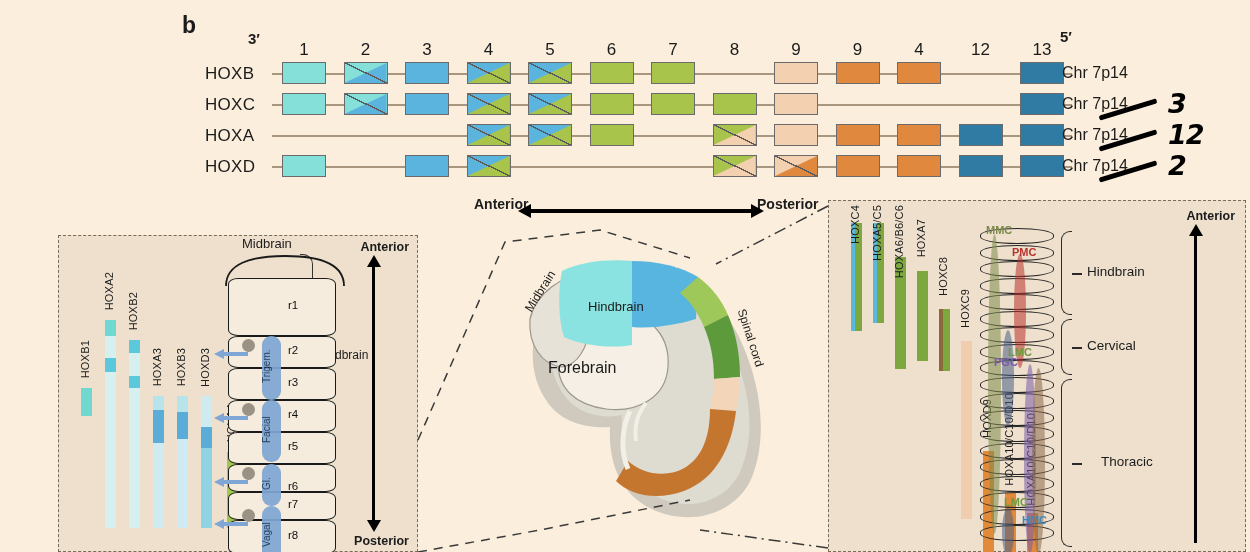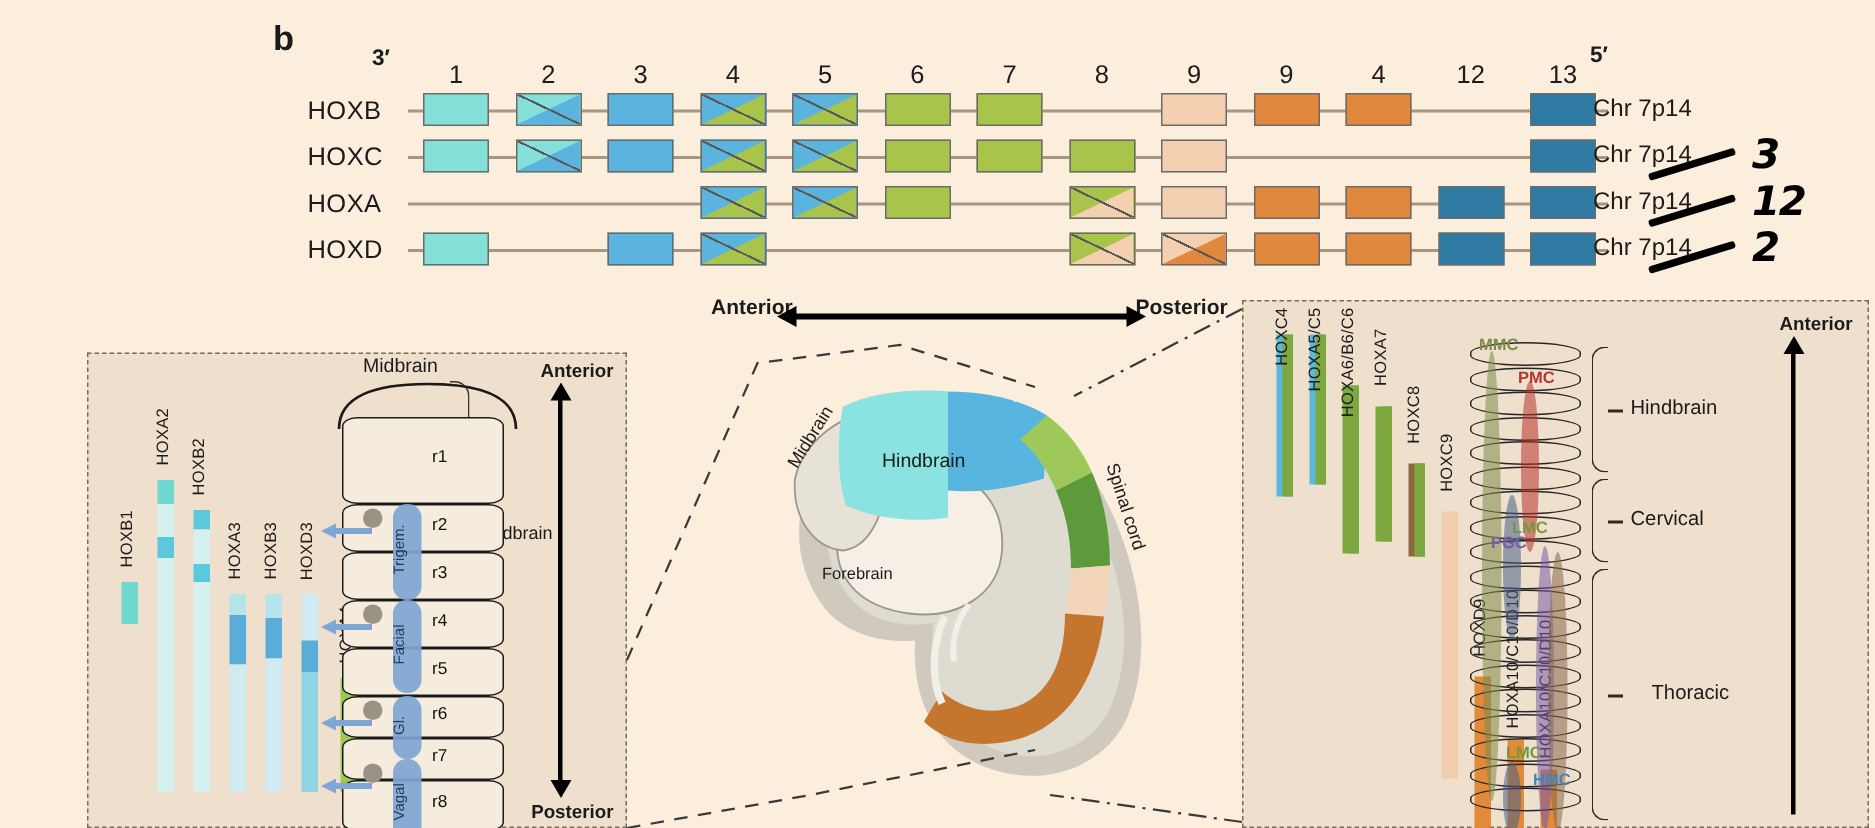--- a/index.html
+++ b/index.html
@@ -378,21 +378,21 @@
       <div class="rlab" style="left: 78px; top: 51px;">r1</div>
       <div class="rhomb" style="top: 88px; height: 32px;"></div>
       <div class="rlab" style="left: 78px; top: 96px;">r2</div>
       <div class="rhomb" style="top: 120px; height: 32px;"></div>
       <div class="rlab" style="left: 78px; top: 128px; text-align: center;">r3</div>
       <div class="rhomb" style="top: 152px; height: 32px;"></div>
       <div class="rlab" style="left: 78px; top: 160px;">r4</div>
       <div class="rhomb" style="top: 184px; height: 32px;"></div>
       <div class="rlab" style="left: 78px; top: 192px;">r5</div>
       <div class="rhomb" style="top: 216px; height: 28px;"></div>
-      <div class="rlab" style="left: 78px; top: 222px;">r6</div>
+      <div class="rlab" style="left: 78px; top: 232px;">r6</div>
       <div class="rhomb" style="top: 244px; height: 28px;"></div>
       <div class="rlab" style="left: 78px; top: 250px;">r7</div>
       <div class="rhomb" style="top: 272px; height: 34px;"></div>
       <div class="rlab" style="left: 78px; top: 281px;">r8</div>
     </div>
   <div id="nerves">
       <div class="nerve" style="left: 52px; top: 88px; width: 19px; height: 64px;">Trigem.</div>
       <div class="nerve-bulb" style="left: 32px; top: 91px;"></div>
       <div class="nerve-stem" style="left: 14px; top: 104px; width: 24px;"></div>
       <div class="nerve-arrow" style="left: 4px; top: 101px; border-right: 10px solid rgb(127, 166, 212);"></div>
@@ -451,21 +451,21 @@
 
     <path d="M270 162 C270 176, 268 186, 266 196 L240 194 C242 182, 244 176, 244 164 Z" fill="#f3d6ba" stroke="none"></path>
 
     <path d="M266 196 C262 232, 246 264, 214 276 C186 286, 160 280, 146 266
              L158 246 C172 258, 190 262, 208 256 C234 246, 240 218, 240 194 Z" fill="#c4762f" stroke="none"></path>
 
     <path d="M160 196 C152 212, 150 236, 158 254" fill="none" stroke="#f2efe6" stroke-width="5"></path>
     <path d="M176 188 C168 198, 164 212, 166 226" fill="none" stroke="#f2efe6" stroke-width="4"></path>
   </svg>
   <div class="abs" style="left:118px;top:84px;font-size:13px;">Hindbrain</div>
-  <div class="abs" style="left:78px;top:162px;font-size:11px;">Forebrain</div>
+  <div class="abs" style="left:78px;top:144px;font-size:16px;">Forebrain</div>
   <div class="abs" style="left:52px;top:92px;font-size:12px;transform:rotate(-58deg);transform-origin:0 0;">Midbrain</div>
   <div class="abs" style="left:278px;top:92px;font-size:12px;transform:rotate(72deg);transform-origin:0 0;">Spinal cord</div>
 </div>
 
 <svg class="abs" style="left:0;top:200px;width:1250px;height:352px;pointer-events:none;">
   <path d="M418 240 L505 42 L600 30 L690 58" fill="none" stroke="#3a3a3a" stroke-width="1.5" stroke-dasharray="9 7"></path>
   <path d="M418 352 L540 330 L690 300" fill="none" stroke="#3a3a3a" stroke-width="1.5" stroke-dasharray="9 7"></path>
   <path d="M828 6 L716 64" fill="none" stroke="#3a3a3a" stroke-width="1.5" stroke-dasharray="12 5 2 5"></path>
   <path d="M828 348 L700 330" fill="none" stroke="#3a3a3a" stroke-width="1.5" stroke-dasharray="12 5 2 5"></path>
 </svg>

